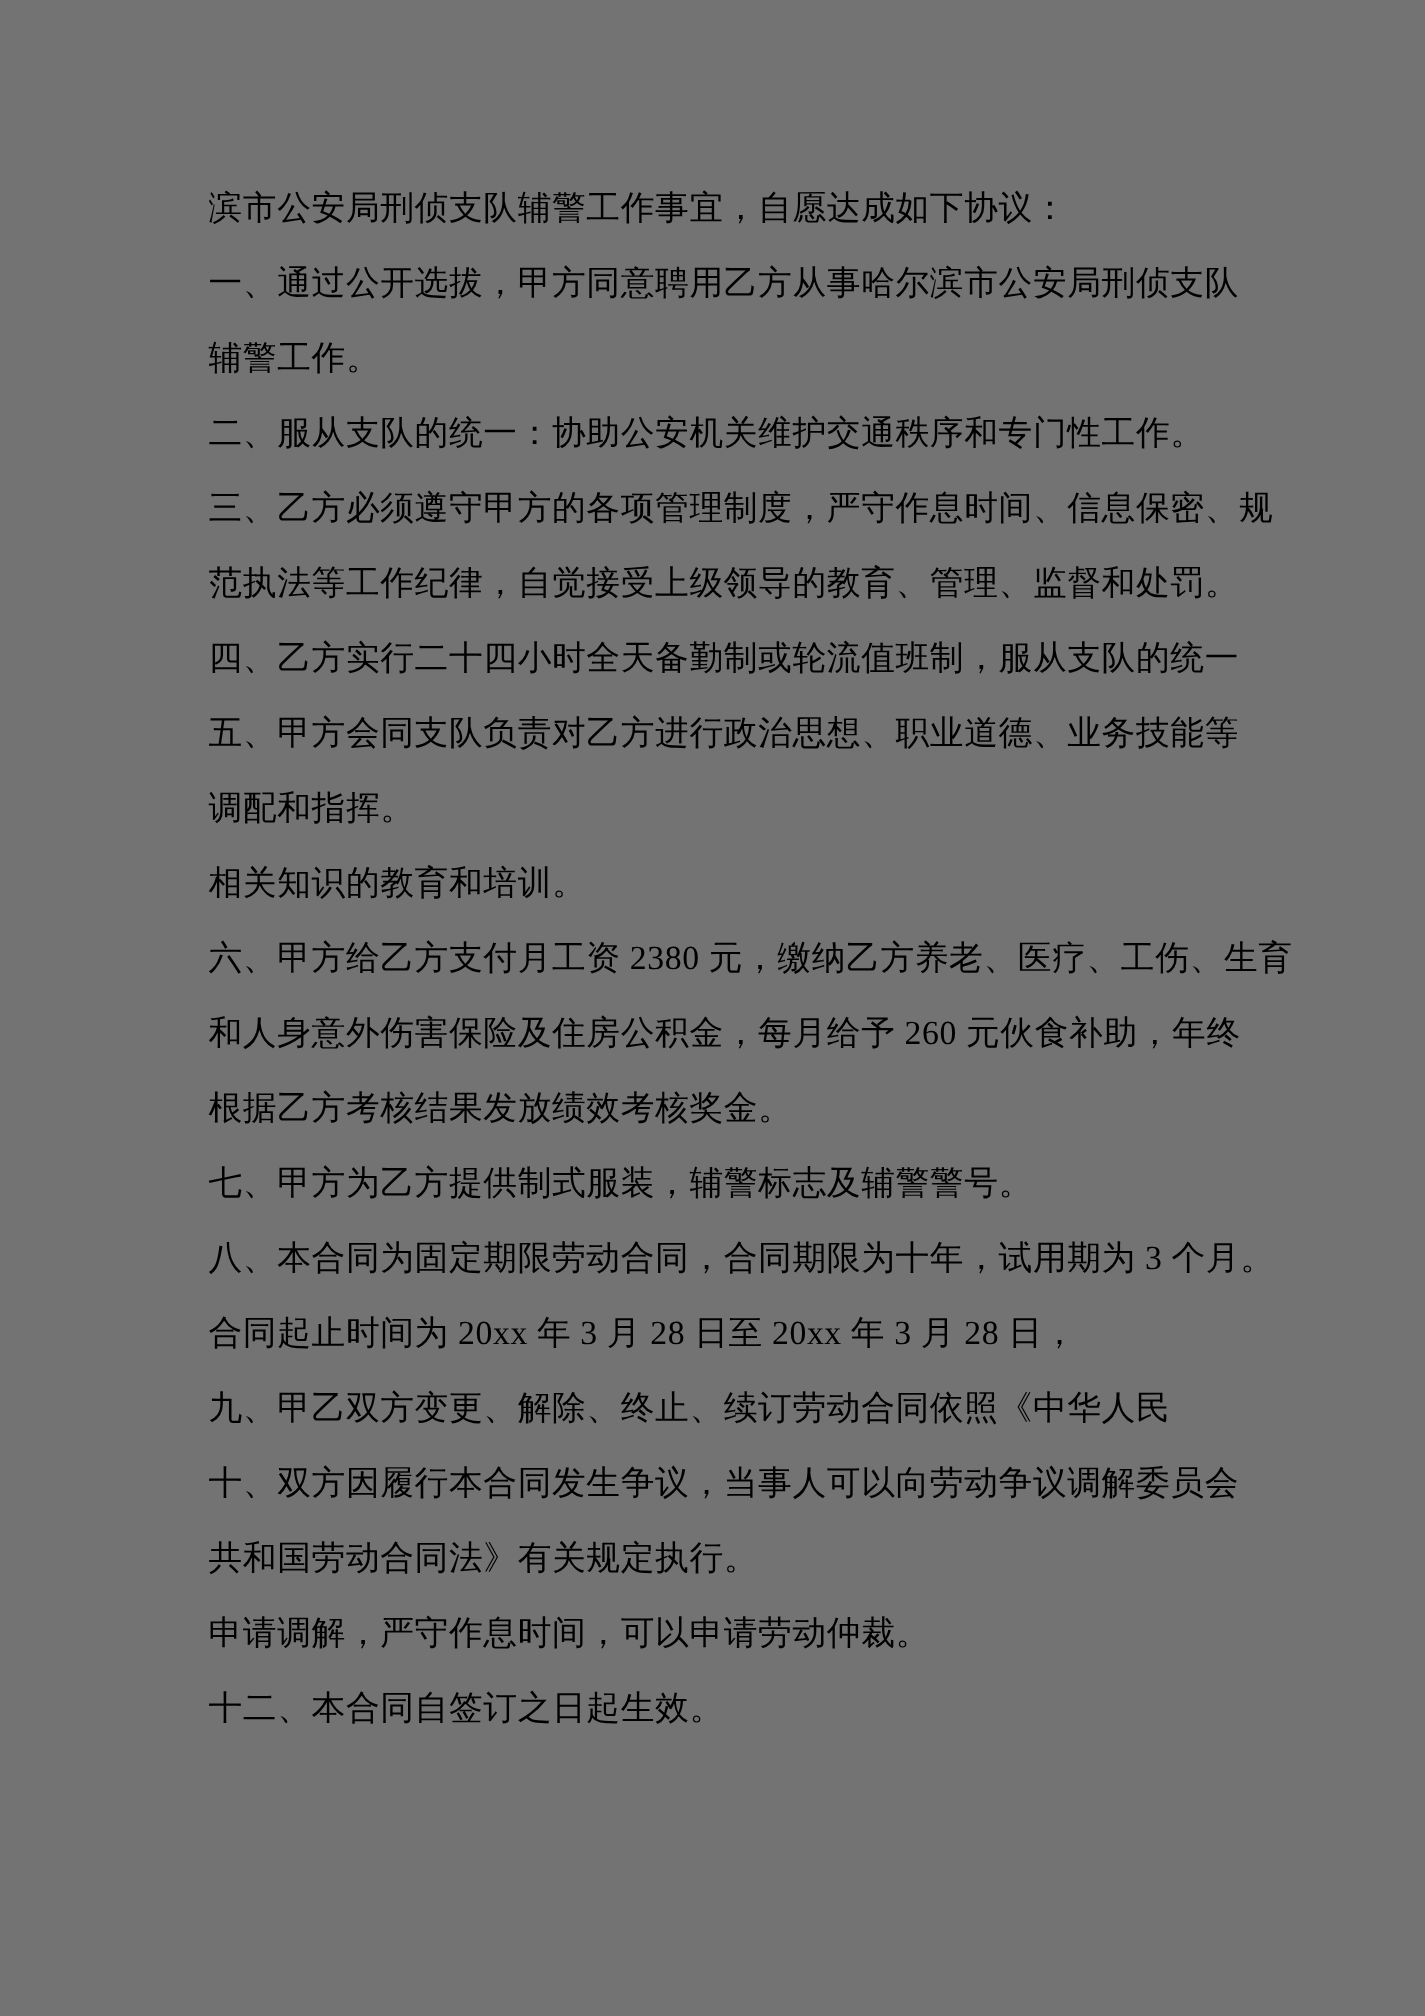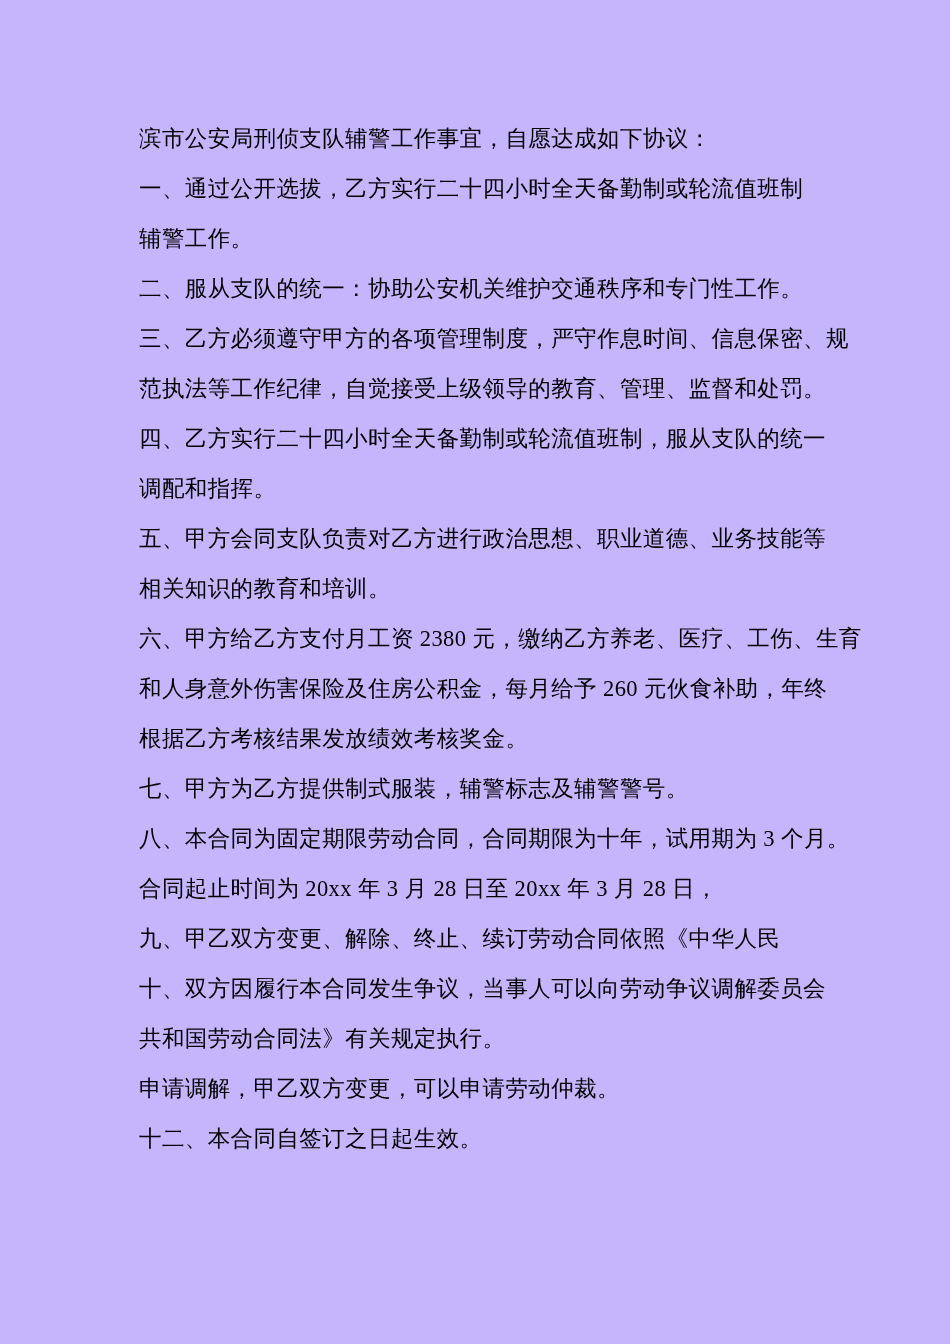--- a/index.html
+++ b/index.html
@@ -9,21 +9,21 @@
   body {
     width: 950px;
     height: 1344px;
     background: #ffffff;
     overflow: hidden;
   }
   .page {
     position: relative;
     width: 950px;
     height: 1344px;
-    background: #c4b5fd;
+    background: #737373;
     font-family: "Liberation Serif", "DejaVu Serif", serif;
   }
   .doc-body {
     position: absolute;
     left: 139px;
     top: 114px;
     width: 770px;
     color: #000000;
   }
   .text-line {
@@ -34,34 +34,34 @@
     white-space: pre;
     color: #000000;
   }
 </style>
 </head>
 <body style="background: rgb(255, 255, 255);">
 
 <div class="page">
   <div class="doc-body" style="color: rgb(0, 0, 0);">
       <div class="text-line">滨市公安局刑侦支队辅警工作事宜，自愿达成如下协议：</div>
-      <div class="text-line">一、通过公开选拔，乙方实行二十四小时全天备勤制或轮流值班制</div>
+      <div class="text-line">一、通过公开选拔，甲方同意聘用乙方从事哈尔滨市公安局刑侦支队</div>
       <div class="text-line">辅警工作。</div>
       <div class="text-line">二、服从支队的统一：协助公安机关维护交通秩序和专门性工作。</div>
       <div class="text-line">三、乙方必须遵守甲方的各项管理制度，严守作息时间、信息保密、规</div>
       <div class="text-line">范执法等工作纪律，自觉接受上级领导的教育、管理、监督和处罚。</div>
       <div class="text-line">四、乙方实行二十四小时全天备勤制或轮流值班制，服从支队的统一</div>
+      <div class="text-line">五、甲方会同支队负责对乙方进行政治思想、职业道德、业务技能等</div>
       <div class="text-line">调配和指挥。</div>
-      <div class="text-line">五、甲方会同支队负责对乙方进行政治思想、职业道德、业务技能等</div>
       <div class="text-line">相关知识的教育和培训。</div>
       <div class="text-line">六、甲方给乙方支付月工资 2380 元，缴纳乙方养老、医疗、工伤、生育</div>
       <div class="text-line">和人身意外伤害保险及住房公积金，每月给予 260 元伙食补助，年终</div>
       <div class="text-line">根据乙方考核结果发放绩效考核奖金。</div>
       <div class="text-line">七、甲方为乙方提供制式服装，辅警标志及辅警警号。</div>
       <div class="text-line">八、本合同为固定期限劳动合同，合同期限为十年，试用期为 3 个月。</div>
       <div class="text-line">合同起止时间为 20xx 年 3 月 28 日至 20xx 年 3 月 28 日，</div>
       <div class="text-line">九、甲乙双方变更、解除、终止、续订劳动合同依照《中华人民</div>
       <div class="text-line">十、双方因履行本合同发生争议，当事人可以向劳动争议调解委员会</div>
       <div class="text-line">共和国劳动合同法》有关规定执行。</div>
-      <div class="text-line">申请调解，甲乙双方变更，可以申请劳动仲裁。</div>
+      <div class="text-line">申请调解，严守作息时间，可以申请劳动仲裁。</div>
       <div class="text-line">十二、本合同自签订之日起生效。</div>
     </div>
 </div>
 
 </body></html>

